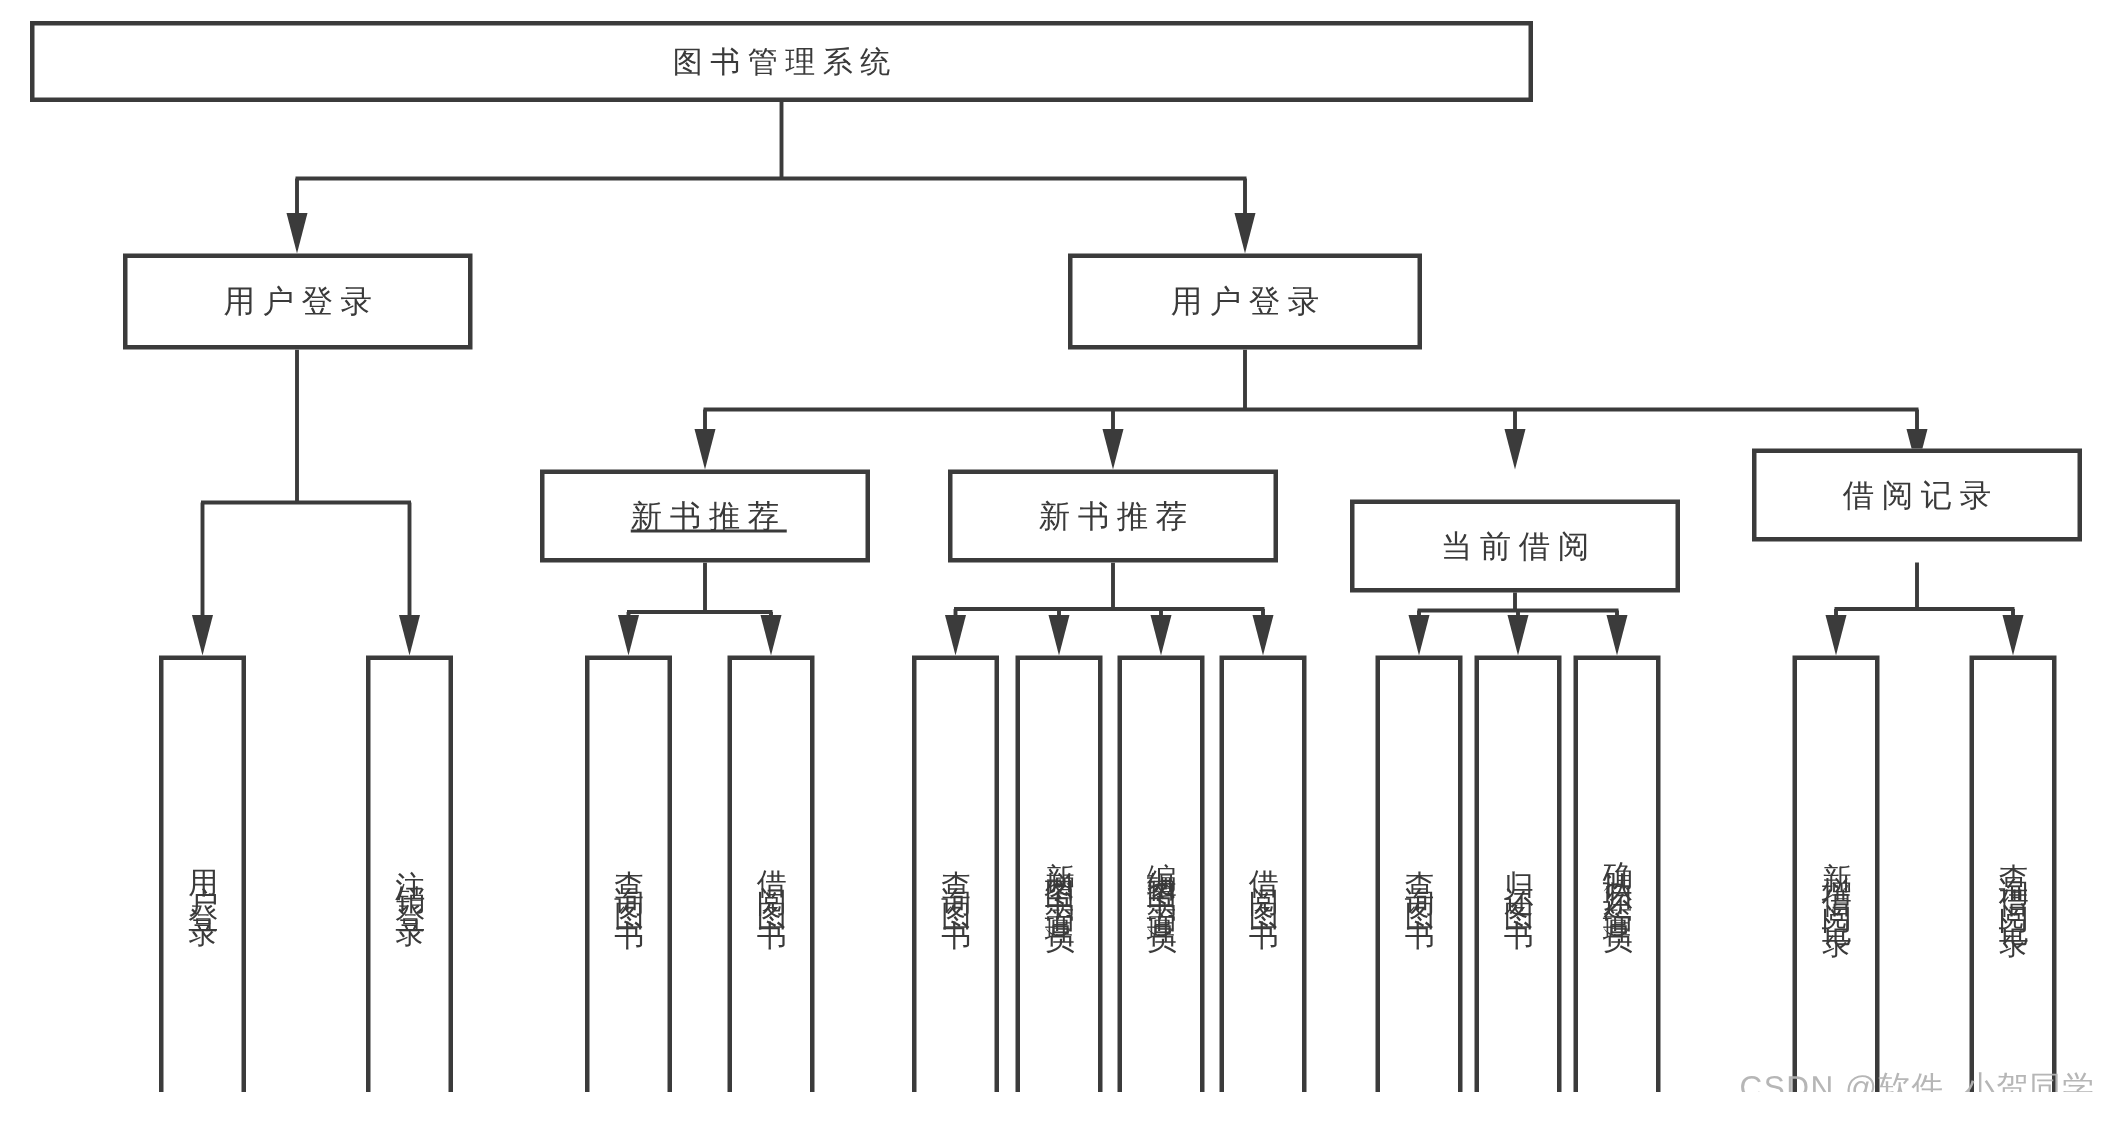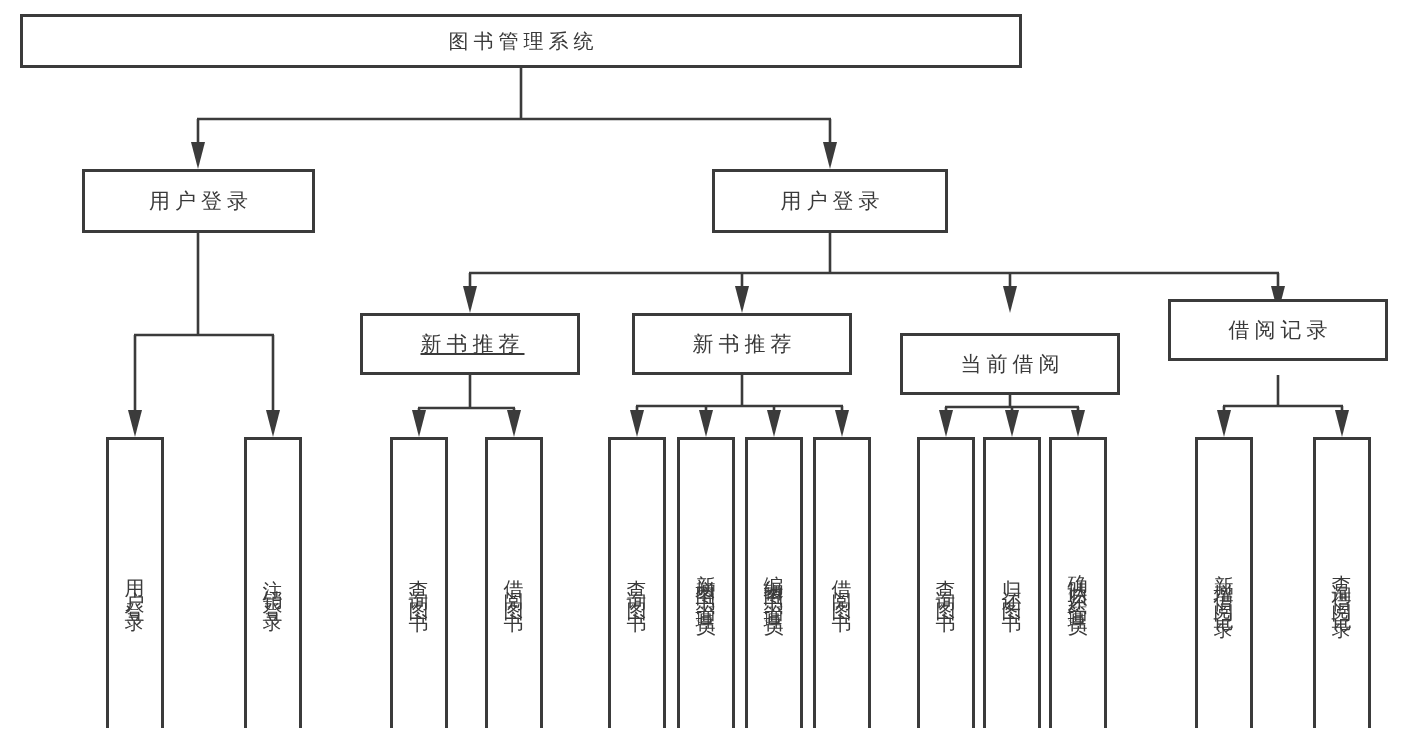--- a/index.html
+++ b/index.html
@@ -184,13 +184,14 @@
     <span class="vlabel">确认归还（管理员）</span>
   </div>
 
   <div class="box leaf mid" style="left:1195px;">
     <span class="vlabel">新增借阅记录</span>
   </div>
   <div class="box leaf mid" style="left:1313px;">
     <span class="vlabel">查询借阅记录</span>
   </div>
 
+  <div id="watermark">CSDN @软件_小贺同学</div>
 </div>
 
 </body></html>

